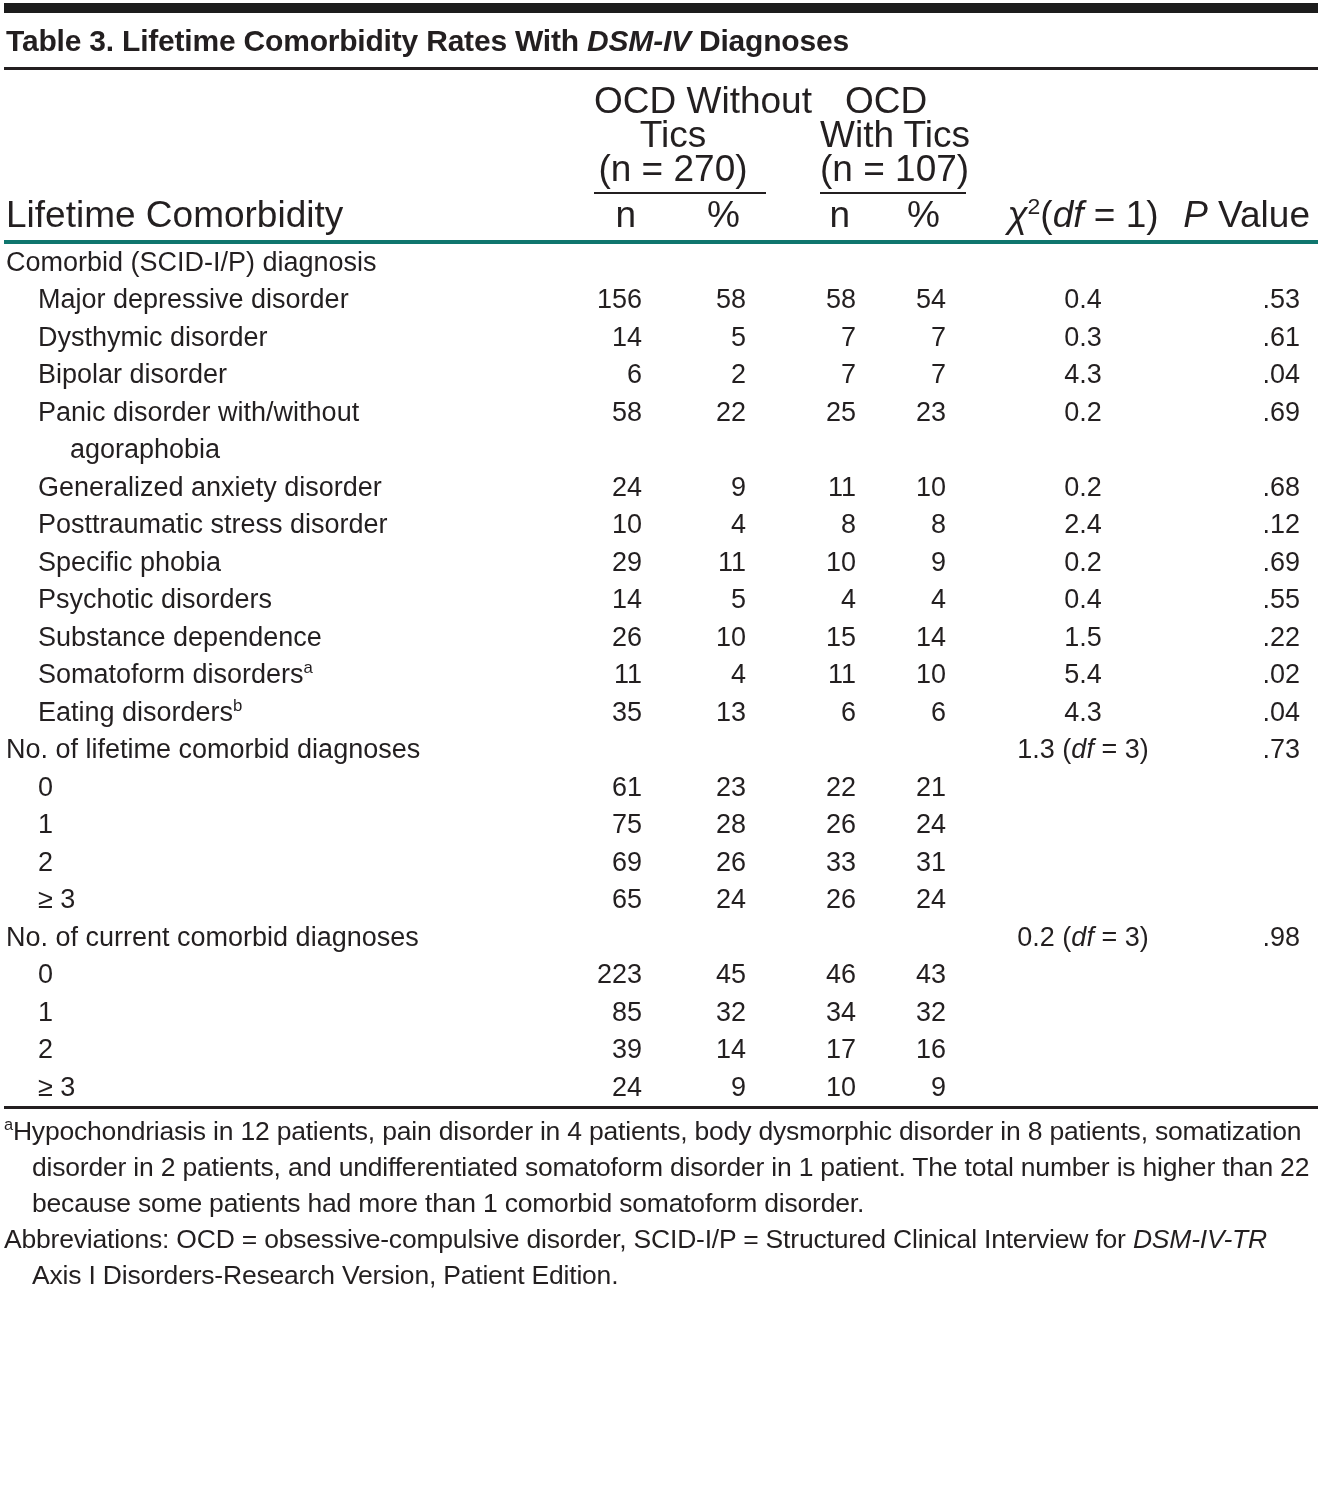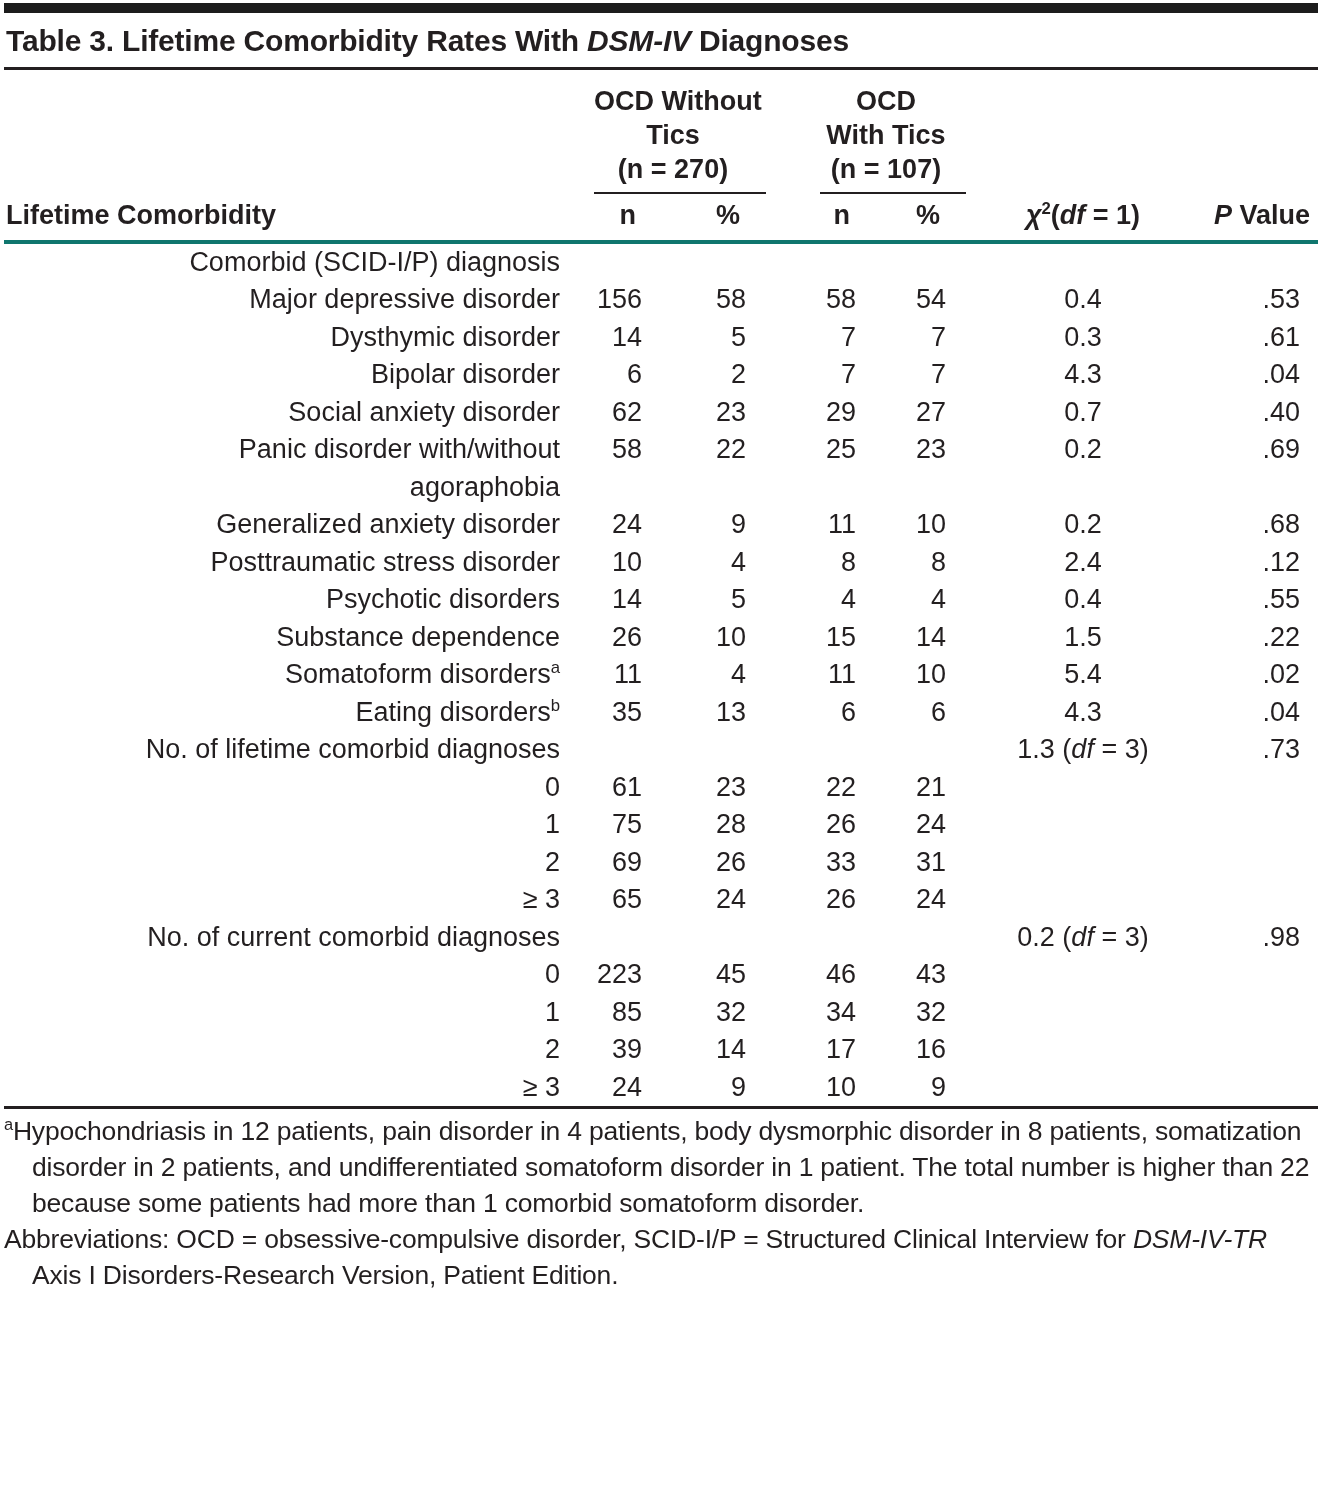--- a/index.html
+++ b/index.html
@@ -16,21 +16,21 @@
     letter-spacing: -0.2px; padding: 9px 0 7px 2px;
   }
   .title i { font-style: italic; }
   .title-rule { border-top: 3px solid #231f20; height: 0; }
 
   table { border-collapse: collapse; table-layout: fixed; width: 1314px; }
   col.c1 { width: 556px; } col.c2 { width: 88px; } col.c3 { width: 104px; }
   col.c4 { width: 110px; } col.c5 { width: 90px; } col.c6 { width: 222px; }
   col.c7 { width: 144px; }
 
-  thead th { font-weight: bold; vertical-align: bottom; font-size: 27px; }
+  thead th { font-weight: normal; vertical-align: bottom; font-size: 37px; }
   .group-row th { padding-top: 14px; }
   .group-row .g1 { padding-left: 34px; }
   .group-row .g2 { padding-left: 68px; }
   .gline { line-height: 34px; text-align: center; white-space: nowrap; }
   .spanner { height: 0; border-bottom: 2px solid #231f20; margin-top: 6px; }
   .g1 .spanner { width: 172px; }
   .g2 .spanner { width: 146px; }
 
   .sub-row th {
     padding: 6px 0 10px; line-height: 30px;
@@ -38,21 +38,21 @@
   }
   .sub-row .h-stub { text-align: left; padding-left: 2px; }
   .sub-row .h-num  { text-align: right; padding-right: 12px; }
   .sub-row .h-chi  { text-align: center; padding-left: 40px; white-space: nowrap; }
   .sub-row .h-p    { text-align: right; padding-right: 8px; white-space: nowrap; }
   .h-chi i, .h-p i, .c-chi i { font-style: italic; }
   sup { font-size: 62%; vertical-align: super; line-height: 0; }
 
   tbody td { font-size: 27px; line-height: 37.5px; vertical-align: top; }
   tbody { border-bottom: 3px solid #231f20; }
-  .c-label { text-align: right; padding-left: 2px; white-space: nowrap; }
+  .c-label { text-align: left; padding-left: 2px; white-space: nowrap; }
   .c-label.ind { padding-left: 34px; }
   .label2 { padding-left: 32px; }
   .c-num { text-align: right; padding-right: 6px; }
   .c-chi { text-align: center; padding-left: 40px; white-space: nowrap; }
   .c-p   { text-align: right; padding-right: 18px; }
 
   .footnotes { height: 408px; overflow: hidden; padding-top: 4px; }
   .fn {
     font-size: 26.5px; line-height: 36px; letter-spacing: -0.2px;
     padding-left: 28px; text-indent: -28px;
@@ -139,29 +139,20 @@
         <tr>
           <td class="c-label ind"><span>Bipolar disorder</span></td>
           <td class="c-num">6</td>
           <td class="c-num">2</td>
           <td class="c-num">7</td>
           <td class="c-num">7</td>
           <td class="c-chi"><span>4.3</span><i></i><span></span></td>
           <td class="c-p">.04</td>
         </tr>
         <tr>
-          <td class="c-label ind"><span>Social anxiety disorder</span></td>
-          <td class="c-num">62</td>
-          <td class="c-num">23</td>
-          <td class="c-num">29</td>
-          <td class="c-num">27</td>
-          <td class="c-chi"><span>0.7</span><i></i><span></span></td>
-          <td class="c-p">.40</td>
-        </tr>
-        <tr>
           <td class="c-label ind"><span>Panic disorder with/without</span><div class="label2">agoraphobia</div></td>
           <td class="c-num">58</td>
           <td class="c-num">22</td>
           <td class="c-num">25</td>
           <td class="c-num">23</td>
           <td class="c-chi"><span>0.2</span><i></i><span></span></td>
           <td class="c-p">.69</td>
         </tr>
         <tr>
           <td class="c-label ind"><span>Generalized anxiety disorder</span></td>
@@ -175,20 +166,29 @@
         <tr>
           <td class="c-label ind"><span>Posttraumatic stress disorder</span></td>
           <td class="c-num">10</td>
           <td class="c-num">4</td>
           <td class="c-num">8</td>
           <td class="c-num">8</td>
           <td class="c-chi"><span>2.4</span><i></i><span></span></td>
           <td class="c-p">.12</td>
         </tr>
         <tr>
+          <td class="c-label ind"><span>Specific phobia</span></td>
+          <td class="c-num">29</td>
+          <td class="c-num">11</td>
+          <td class="c-num">10</td>
+          <td class="c-num">9</td>
+          <td class="c-chi"><span>0.2</span><i></i><span></span></td>
+          <td class="c-p">.69</td>
+        </tr>
+        <tr>
           <td class="c-label ind"><span>Psychotic disorders</span></td>
           <td class="c-num">14</td>
           <td class="c-num">5</td>
           <td class="c-num">4</td>
           <td class="c-num">4</td>
           <td class="c-chi"><span>0.4</span><i></i><span></span></td>
           <td class="c-p">.55</td>
         </tr>
         <tr>
           <td class="c-label ind"><span>Substance dependence</span></td>

